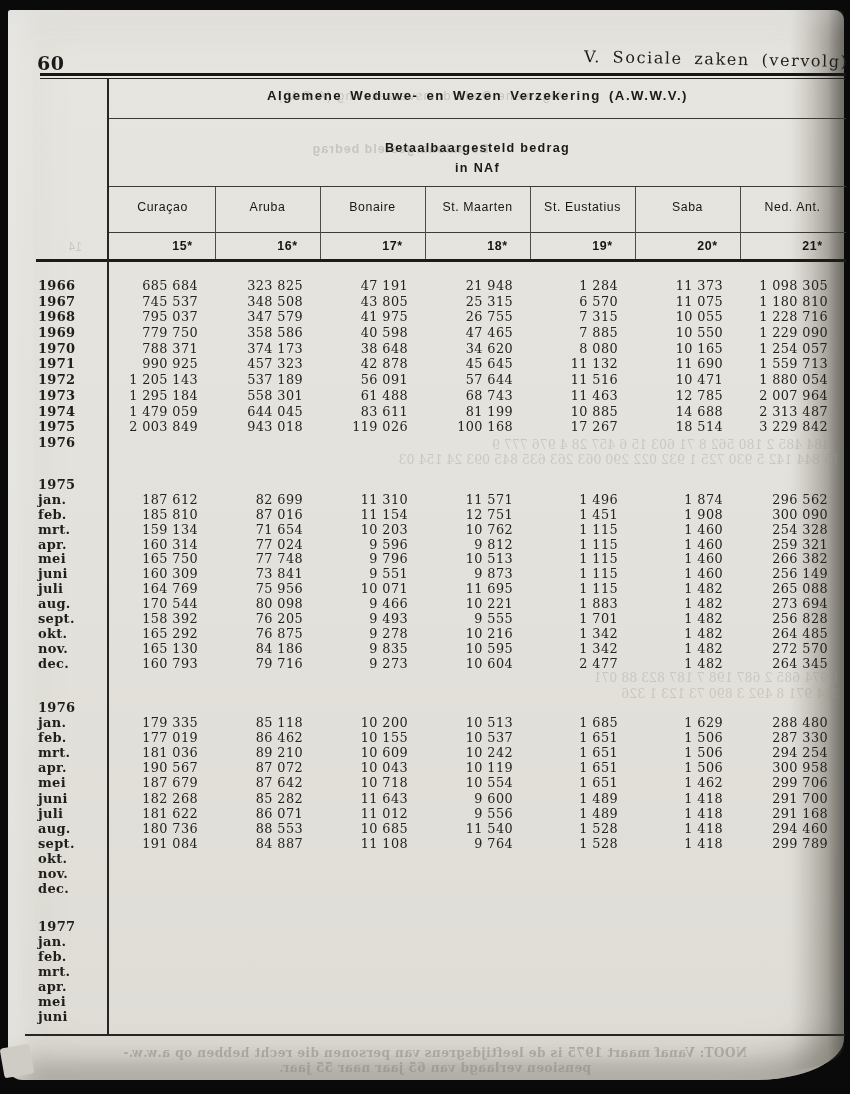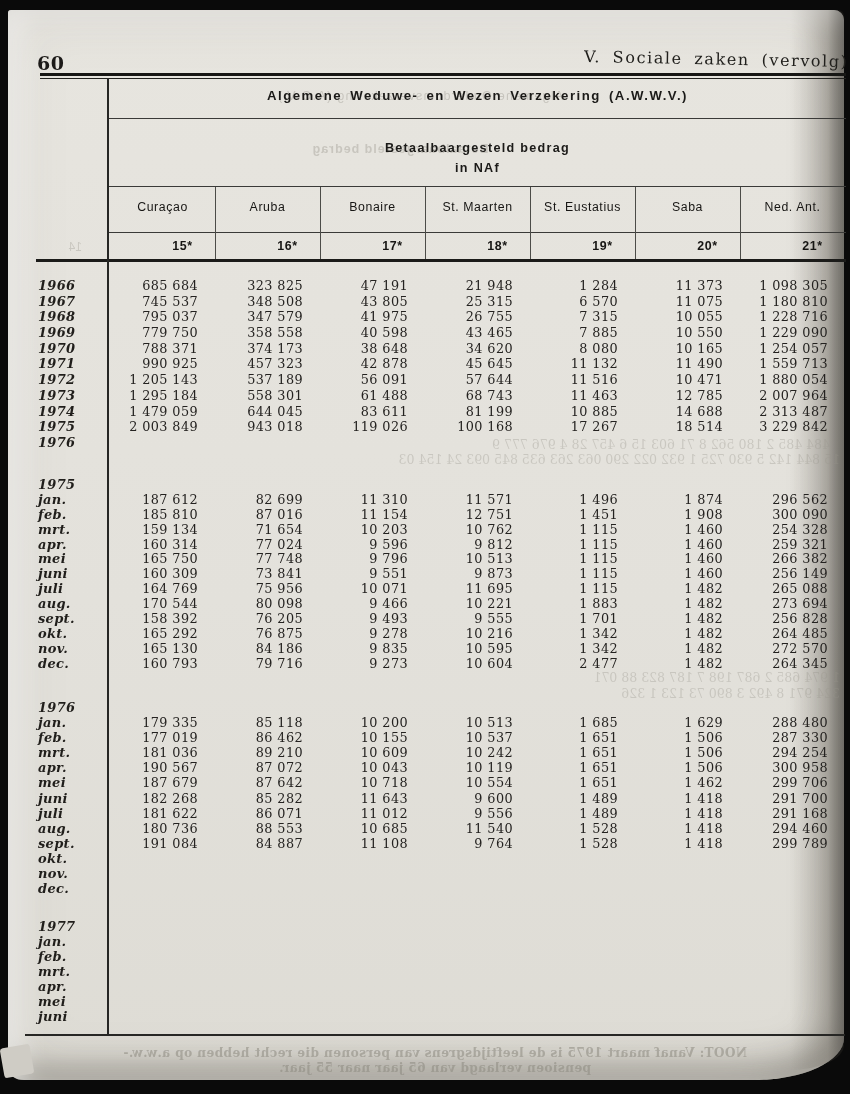--- a/index.html
+++ b/index.html
@@ -43,21 +43,21 @@
   .colnames>div{text-align:center;}
   .colnums{top:239px;font-size:12.4px;font-weight:700;letter-spacing:.6px;padding-left:20px;}
   .colnums>div{text-align:center;}
   
   .sec{position:absolute;left:30px;width:815px;}
   #sec-years{top:278px;--rh:15.7px;}
   #sec-m1975{top:478px;--rh:14.9px;}
   #sec-m1976{top:700px;--rh:15.1px;}
   #sec-y1977{top:919px;--rh:15px;}
   .trow{display:grid;grid-template-columns:80px repeat(7,105px);height:var(--rh);line-height:var(--rh);}
-  .rlabel{padding-left:8px;font-style:italic;font-weight:700;font-size:13px;color:#201e1b;letter-spacing:.3px;}
+  .rlabel{padding-left:8px;font-weight:700;font-size:13px;color:#201e1b;letter-spacing:.3px;}
   .tcell{text-align:right;padding-right:17px;font-size:12.8px;color:#242220;letter-spacing:.4px;
          font-variant-numeric:tabular-nums;}
   
   .bleed{position:absolute;transform:scaleX(-1);color:#98958c;filter:blur(.4px);
          font-family:"Liberation Sans", sans-serif;pointer-events:none;}
   .bleed-title{left:70px;top:89px;width:700px;text-align:center;font-size:12.5px;letter-spacing:1.3px;opacity:.40;}
   .bleed-subtitle{left:60px;top:142px;width:680px;text-align:center;font-size:12.5px;font-weight:600;letter-spacing:1px;opacity:.38;}
   .bleed-colnum{left:42px;top:240px;width:40px;font-size:12px;opacity:.35;}
   .bleed-nums{font-family:"DejaVu Serif", serif;font-size:12.5px;opacity:.34;}
   .bleed-r1{left:100px;top:437px;width:730px;text-align:justify;}
@@ -154,23 +154,23 @@
         <div class="tcell">347 579</div>
         <div class="tcell">41 975</div>
         <div class="tcell">26 755</div>
         <div class="tcell">7 315</div>
         <div class="tcell">10 055</div>
         <div class="tcell">1 228 716</div>
       </div>
       <div class="trow">
         <div class="rlabel">1969</div>
         <div class="tcell">779 750</div>
-        <div class="tcell">358 558</div>
+        <div class="tcell">358 586</div>
         <div class="tcell">40 598</div>
-        <div class="tcell">43 465</div>
+        <div class="tcell">47 465</div>
         <div class="tcell">7 885</div>
         <div class="tcell">10 550</div>
         <div class="tcell">1 229 090</div>
       </div>
       <div class="trow">
         <div class="rlabel">1970</div>
         <div class="tcell">788 371</div>
         <div class="tcell">374 173</div>
         <div class="tcell">38 648</div>
         <div class="tcell">34 620</div>
@@ -178,21 +178,21 @@
         <div class="tcell">10 165</div>
         <div class="tcell">1 254 057</div>
       </div>
       <div class="trow">
         <div class="rlabel">1971</div>
         <div class="tcell">990 925</div>
         <div class="tcell">457 323</div>
         <div class="tcell">42 878</div>
         <div class="tcell">45 645</div>
         <div class="tcell">11 132</div>
-        <div class="tcell">11 490</div>
+        <div class="tcell">11 690</div>
         <div class="tcell">1 559 713</div>
       </div>
       <div class="trow">
         <div class="rlabel">1972</div>
         <div class="tcell">1 205 143</div>
         <div class="tcell">537 189</div>
         <div class="tcell">56 091</div>
         <div class="tcell">57 644</div>
         <div class="tcell">11 516</div>
         <div class="tcell">10 471</div>

